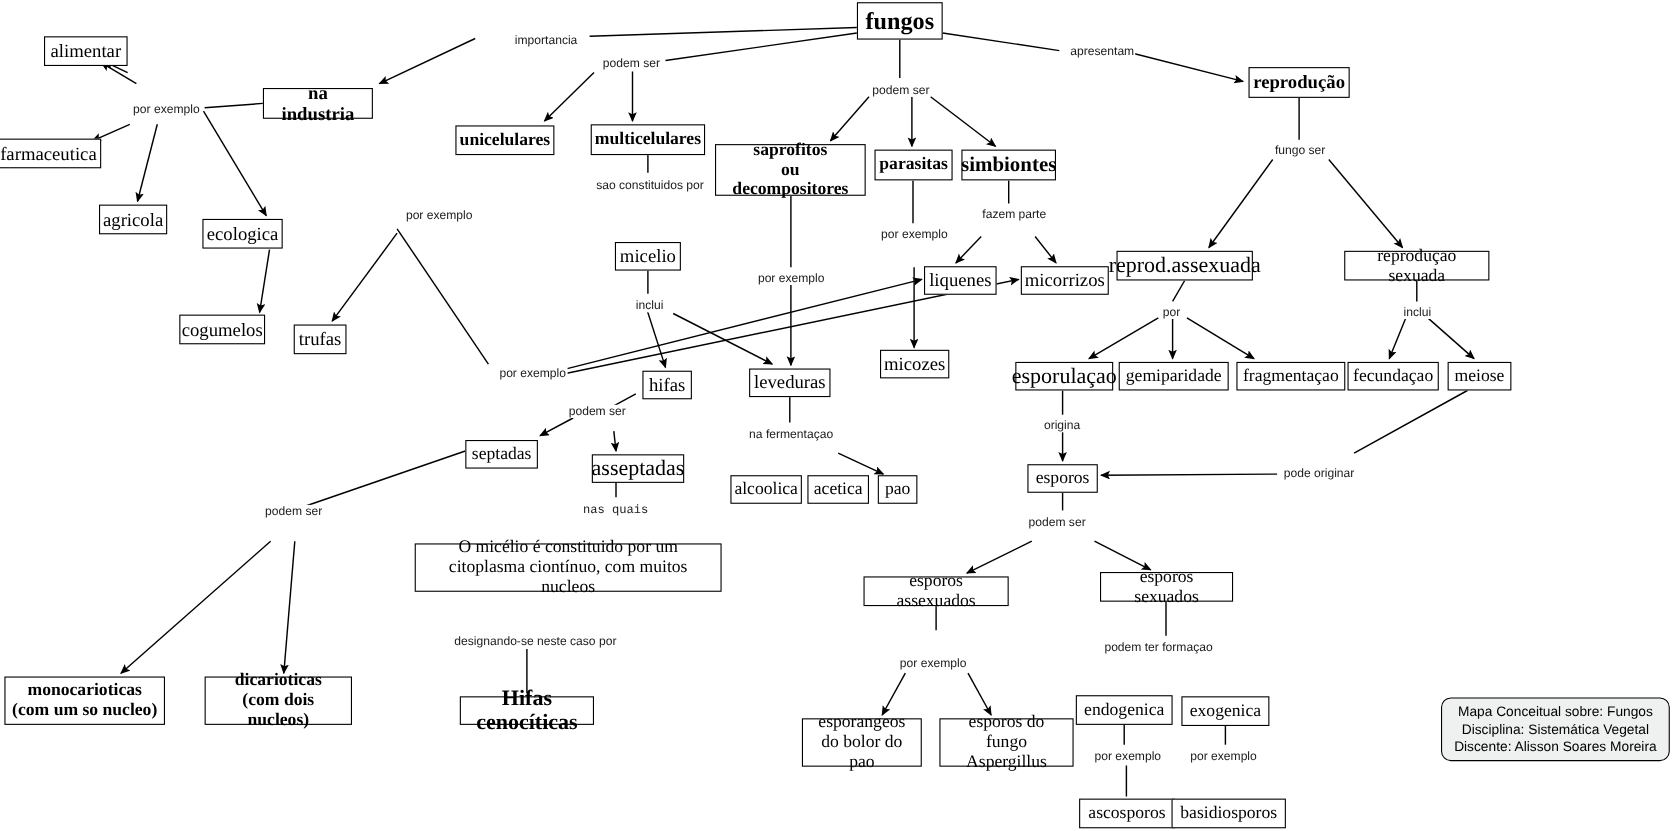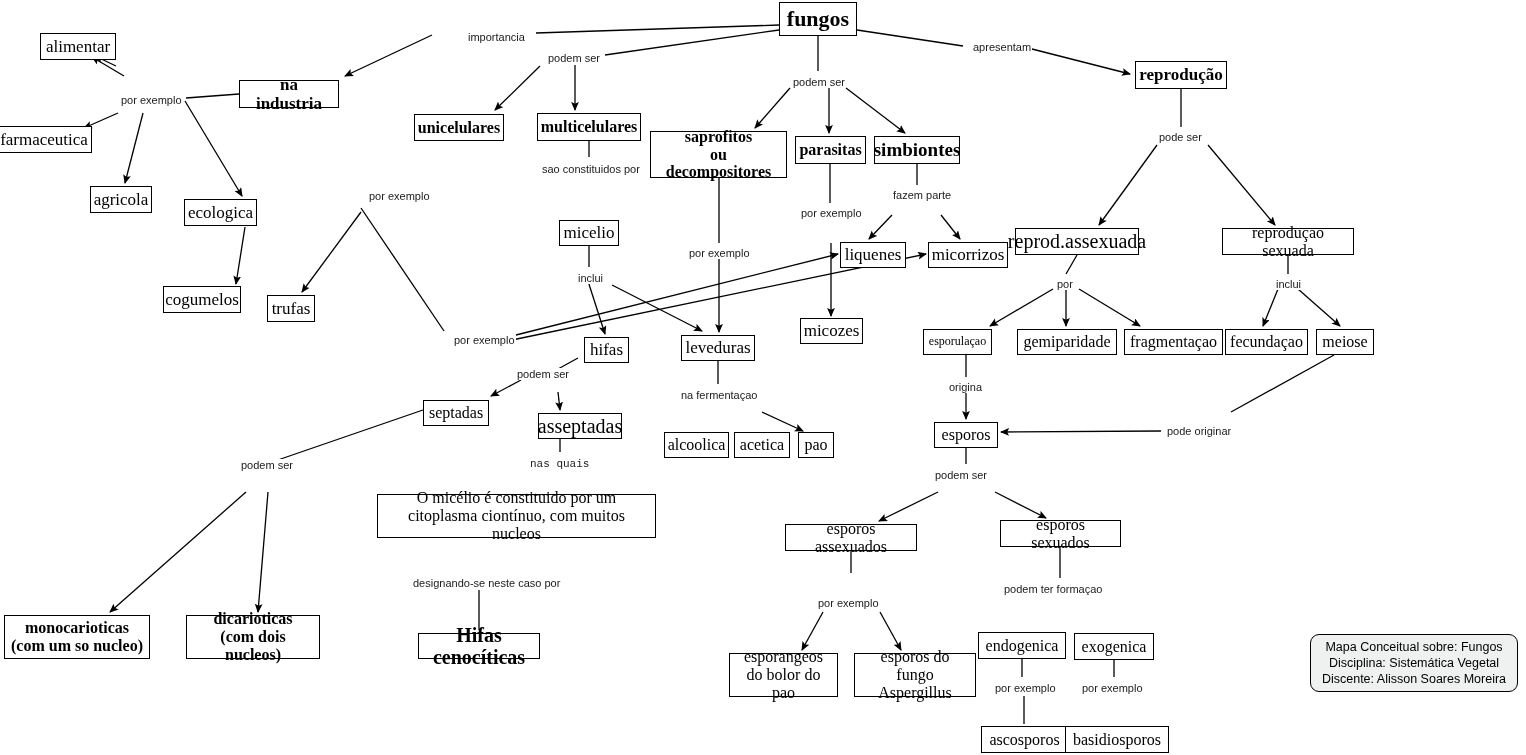--- a/index.html
+++ b/index.html
@@ -169,21 +169,21 @@
       <div class="node bold" style="left: 874px; top: 136px; width: 86px; height: 28px; font-size: 19px;">simbiontes</div>
       <div class="node" style="left: 559px; top: 220px; width: 60px; height: 26px; font-size: 17px;">micelio</div>
       <div class="node" style="left: 840px; top: 242px; width: 66px; height: 26px; font-size: 17px;">liquenes</div>
       <div class="node" style="left: 928px; top: 242px; width: 80px; height: 26px; font-size: 17px;">micorrizos</div>
       <div class="node" style="left: 800px; top: 318px; width: 63px; height: 26px; font-size: 17px;">micozes</div>
       <div class="node" style="left: 584px; top: 337px; width: 45px; height: 26px; font-size: 17px;">hifas</div>
       <div class="node" style="left: 681px; top: 335px; width: 74px; height: 26px; font-size: 17px;">leveduras</div>
       <div class="node bold" style="left: 1135px; top: 61px; width: 92px; height: 28px; font-size: 17px;">reprodução</div>
       <div class="node" style="left: 1015px; top: 228px; width: 124px; height: 27px; font-size: 20px; text-align: center;">reprod.assexuada</div>
       <div class="node" style="left: 1222px; top: 228px; width: 132px; height: 27px; font-size: 16px;">reproduçao sexuada</div>
-      <div class="node" style="left: 923px; top: 329px; width: 69px; height: 26px; font-size: 12px;">esporulaçao</div>
+      <div class="node" style="left: 923px; top: 329px; width: 89px; height: 26px; font-size: 20px;">esporulaçao</div>
       <div class="node" style="left: 1017px; top: 329px; width: 100px; height: 26px; font-size: 16px;">gemiparidade</div>
       <div class="node" style="left: 1124px; top: 329px; width: 99px; height: 26px; font-size: 16px;">fragmentaçao</div>
       <div class="node" style="left: 1225px; top: 329px; width: 83px; height: 26px; font-size: 16px;">fecundaçao</div>
       <div class="node" style="left: 1316px; top: 329px; width: 58px; height: 26px; font-size: 16px;">meiose</div>
       <div class="node" style="left: 934px; top: 422px; width: 64px; height: 26px; font-size: 16px;">esporos</div>
       <div class="node" style="left: 423px; top: 400px; width: 66px; height: 26px; font-size: 16px;">septadas</div>
       <div class="node" style="left: 538px; top: 413px; width: 84px; height: 26px; font-size: 20px;">asseptadas</div>
       <div class="node" style="left: 664px; top: 432px; width: 65px; height: 26px; font-size: 16px;">alcoolica</div>
       <div class="node" style="left: 734px; top: 432px; width: 56px; height: 26px; font-size: 16px;">acetica</div>
       <div class="node" style="left: 798px; top: 432px; width: 36px; height: 26px; font-size: 16px;">pao</div>
@@ -205,21 +205,21 @@
       <div class="node" style="left: 981px; top: 726px; width: 87px; height: 27px; font-size: 16px;">ascosporos</div>
       <div class="node" style="left: 1065px; top: 726px; width: 104px; height: 27px; font-size: 16px;">basidiosporos</div>
     </div>
   <div id="label-layer">
       <div class="linklabel" style="left: 467px; top: 31px;">importancia</div>
       <div class="linklabel" style="left: 547px; top: 52px;">podem ser</div>
       <div class="linklabel" style="left: 972px; top: 41px;">apresentam</div>
       <div class="linklabel" style="left: 792px; top: 76px;">podem ser</div>
       <div class="linklabel" style="left: 120px; top: 94px;">por exemplo</div>
       <div class="linklabel" style="left: 541px; top: 163px;">sao constituidos por</div>
-      <div class="linklabel" style="left: 1158px; top: 131px;">pode ser</div>
+      <div class="linklabel" style="left: 1158px; top: 131px;">fungo ser</div>
       <div class="linklabel" style="left: 892px; top: 189px;">fazem parte</div>
       <div class="linklabel" style="left: 368px; top: 190px;">por exemplo</div>
       <div class="linklabel" style="left: 800px; top: 207px;">por exemplo</div>
       <div class="linklabel" style="left: 577px; top: 272px;">inclui</div>
       <div class="linklabel" style="left: 688px; top: 247px;">por exemplo</div>
       <div class="linklabel" style="left: 453px; top: 334px;">por exemplo</div>
       <div class="linklabel" style="left: 1056px; top: 278px;">por</div>
       <div class="linklabel" style="left: 1275px; top: 278px;">inclui</div>
       <div class="linklabel" style="left: 948px; top: 381px;">origina</div>
       <div class="linklabel" style="left: 1166px; top: 425px;">pode originar</div>

